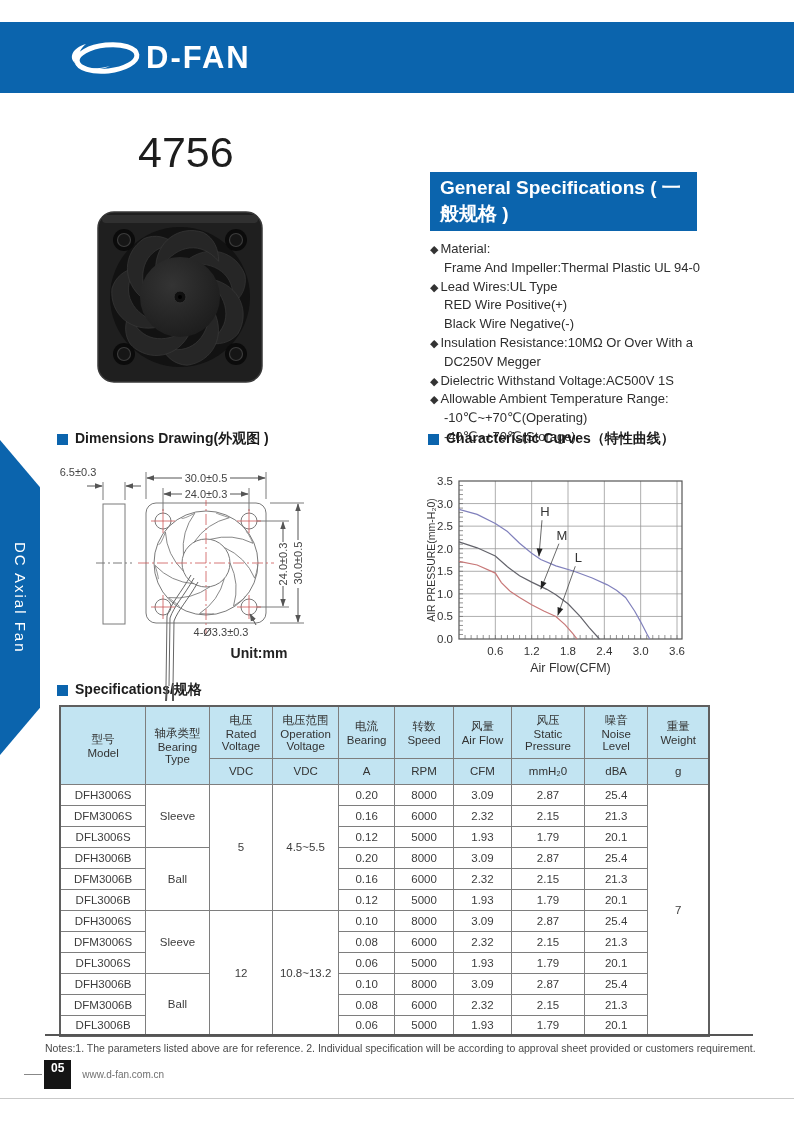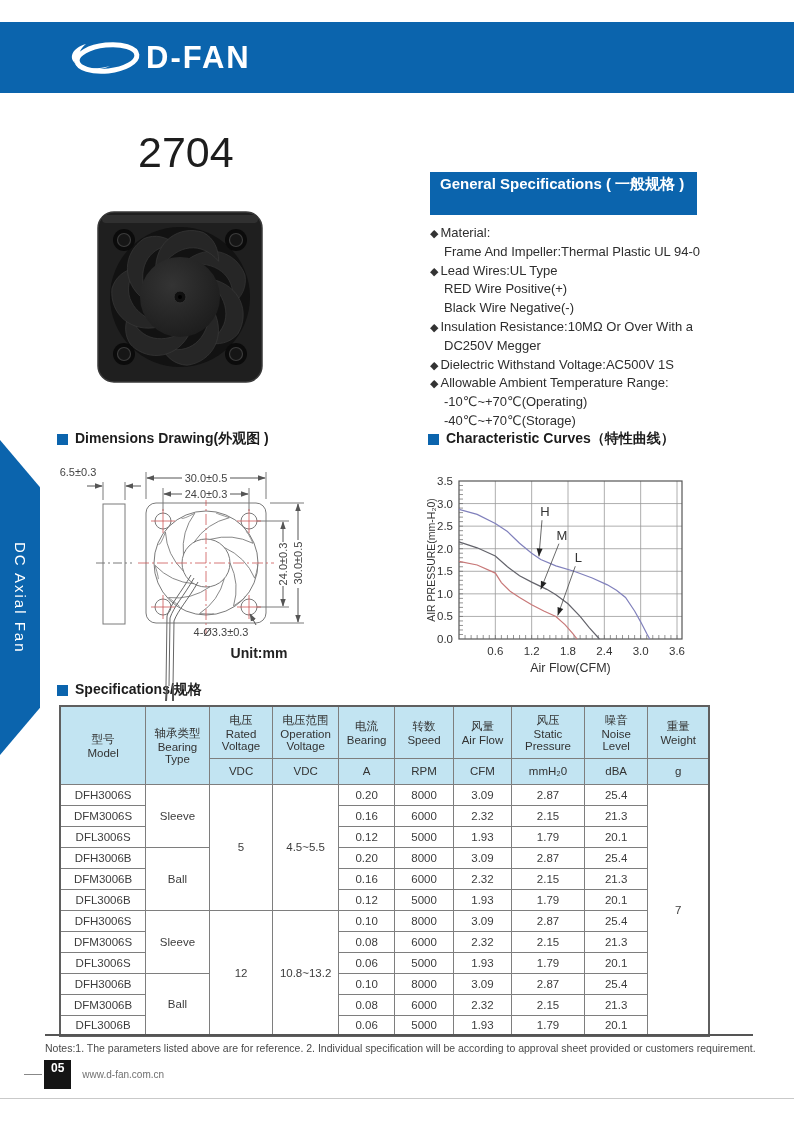--- a/index.html
+++ b/index.html
@@ -21,22 +21,22 @@
             clip-path:polygon(0 0,100% 15%,100% 85%,0 100%);
             display:flex;align-items:center;justify-content:center}
   .side-tab span{writing-mode:vertical-rl;color:#fff;font-size:15px;letter-spacing:2px}
 
   .model-number{position:absolute;left:138px;top:128px;font-size:43px;color:#1d1d1d}
 
   .fan-photo{position:absolute;left:94px;top:202px}
 
   
   .gen-specs{position:absolute;left:430px;top:172px;width:278px}
-  .gs-header{background:#0b64ad;color:#fff;font-size:15px;font-weight:bold;
-             padding:3px 10px 21px;width:267px}
+  .gs-header{background:#0b64ad;color:#fff;font-size:19px;font-weight:bold;
+             padding:3px 10px 4px;width:267px}
   .gs-lines{margin-top:9px}
   .gs-line{font-size:13px;color:#2e2e2e;line-height:18.8px;padding-left:14px;white-space:nowrap}
   .gs-line.b{padding-left:0}
   .gs-line .dm{font-size:11px;margin-right:2px;color:#333}
 
   
   .sec-h{position:absolute;display:flex;align-items:center;font-size:14px;font-weight:bold;color:#1c1c1c;white-space:nowrap}
   .sec-h .sq{width:11px;height:11px;background:#0b64ad;margin-right:7px;flex:none}
 
   .drawing-wrap{position:absolute;left:56px;top:458px}
@@ -73,21 +73,21 @@
         <path d="M8,26 C14,33 30,34 44,30 C30,36 12,35 8,26 Z" fill="#fff"></path>
       </svg>
       <span class="logo-text">D-FAN</span>
     </div>
   </div>
 
   <div class="side-tab">
     <span>DC Axial Fan</span>
   </div>
 
-  <div class="model-number">2704</div>
+  <div class="model-number">4756</div>
 
   <svg class="fan-photo" width="172" height="186" viewBox="0 0 172 186">
     <defs>
       <radialGradient id="hubg" cx="40%" cy="35%" r="80%">
         <stop offset="0%" stop-color="#343434"></stop>
           <stop offset="100%" stop-color="#191919"></stop>
       </radialGradient>
     </defs>
     <rect x="4" y="10" width="164" height="170" rx="16" fill="#1f1f1f" stroke="#3a3a3a" stroke-width="1.5"></rect>
     <rect x="8" y="13" width="156" height="8" rx="4" fill="#303030"></rect>

